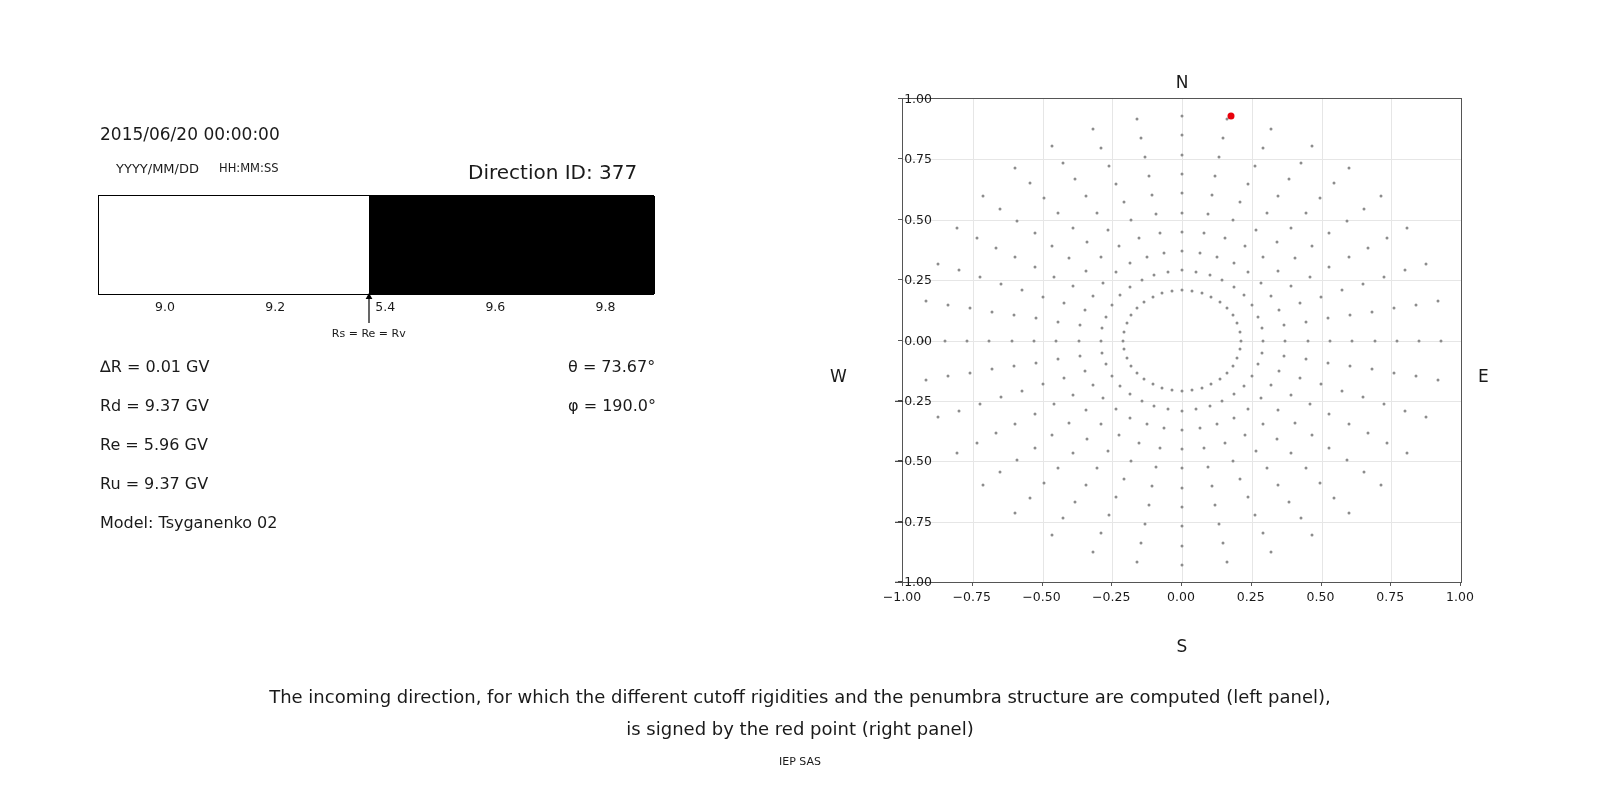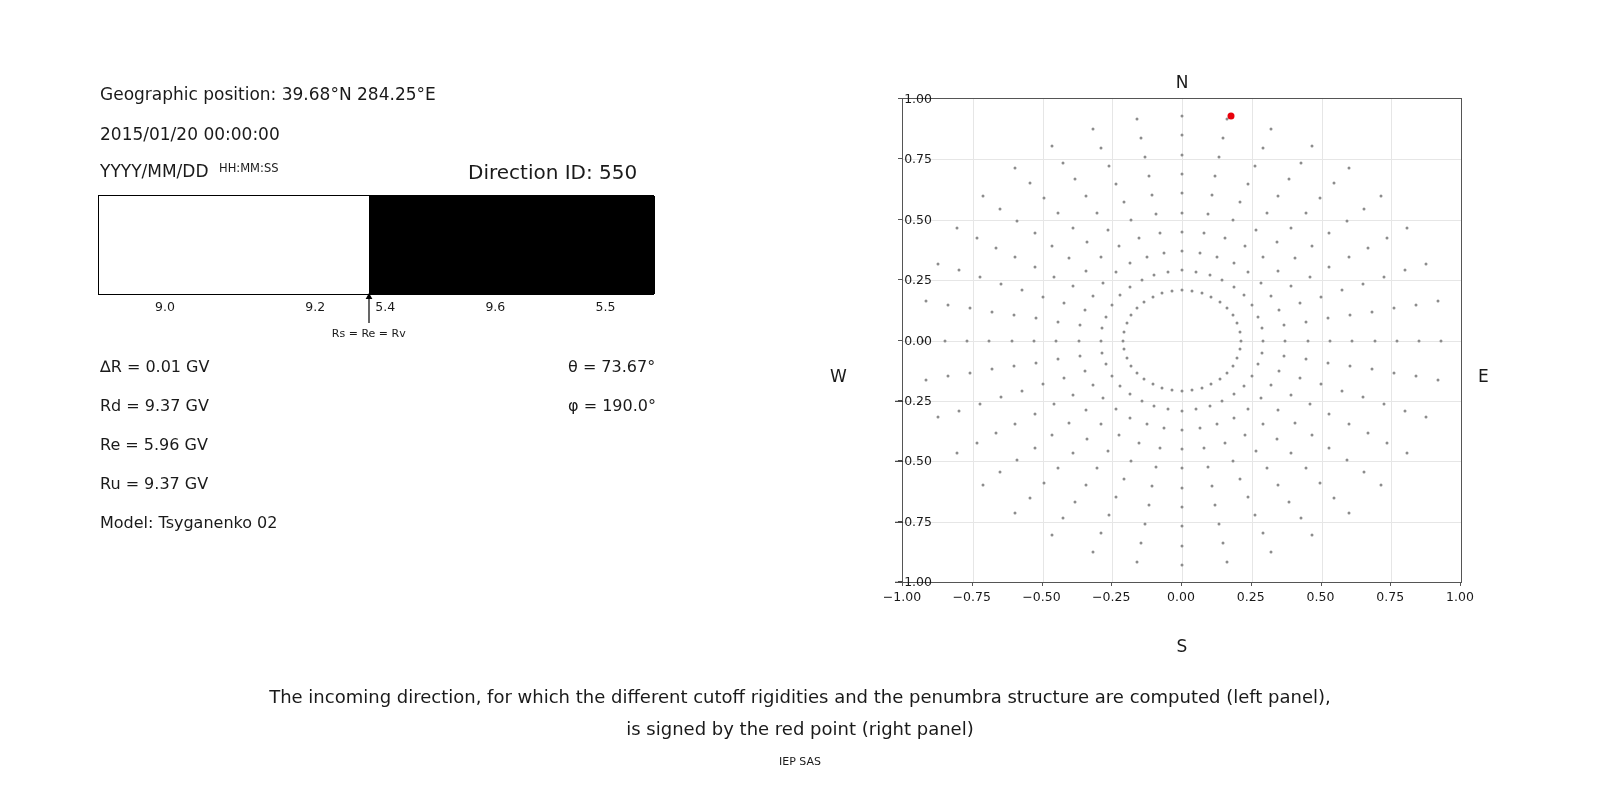--- a/index.html
+++ b/index.html
@@ -8,21 +8,21 @@
     font-family:"DejaVu Sans","Liberation Sans",sans-serif;
     color:#000000;position:relative;overflow:hidden;
   }
   .abs{position:absolute;}
 
   
   #left-panel{left:0;top:0;width:760px;height:660px;}
 
   .geo-line{left:100px;top:84px;font-size:17px;color:#1a1a1a;white-space:nowrap;}
   .date-line{left:100px;top:124px;font-size:17px;color:#1a1a1a;white-space:nowrap;}
-  .fmt-date{left:100px;top:161px;font-size:17px;color:#1a1a1a;}
+  .fmt-date{left:116px;top:161px;font-size:13px;color:#1a1a1a;}
   .fmt-time{left:219px;top:161px;font-size:11.5px;color:#1a1a1a;}
   .dir-id{left:468px;top:160px;font-size:20px;color:#1a1a1a;white-space:nowrap;}
 
   
   #penumbra-wrap{left:98px;top:195px;width:556px;height:100px;}
   #penumbra-strip{position:absolute;left:0;top:0;width:556px;height:100px;
     border:1px solid #000;box-sizing:border-box;background:#ffffff;}
   .pen-seg{position:absolute;top:0;height:100%;}
 
   
@@ -64,47 +64,46 @@
      font-size:18px;color:#1a1a1a;}
   #cap1{top:686px;}
   #cap2{top:718px;}
   #footer{top:755px;font-size:11px;}
 </style>
 </head>
 <body>
 
 <div class="abs" id="left-panel">
 
-  <div class="abs geo-line">Geographic position: 39.68°N 284.25°E</div>
-
-  <div class="abs date-line">2015/01/20 00:00:00</div>
+
+  <div class="abs date-line">2015/06/20 00:00:00</div>
 
   <div class="abs fmt-date">YYYY/MM/DD</div>
 
   <div class="abs fmt-time">HH:MM:SS</div>
 
-  <div class="abs dir-id">Direction ID: 550</div>
+  <div class="abs dir-id">Direction ID: 377</div>
 
   <div class="abs" id="penumbra-wrap">
     <div id="penumbra-strip">
         <div class="pen-seg" style="left: 0px; width: 269.743px; background: rgb(255, 255, 255);"></div>
         <div class="pen-seg" style="left: 269.743px; width: 286.257px; background: rgb(0, 0, 0);"></div>
       </div>
   </div>
   <div class="abs" id="penumbra-axis">
       <div class="tick" style="left: 67.0594px;"></div>
       <div class="tick-label" style="left: 67.0594px;">9.0</div>
       <div class="tick" style="left: 177.158px;"></div>
-      <div class="tick-label" style="left: 177.158px; margin-left: 40px;">9.2</div>
+      <div class="tick-label" style="left: 177.158px;">9.2</div>
       <div class="tick" style="left: 287.257px;"></div>
       <div class="tick-label" style="left: 287.257px;">5.4</div>
       <div class="tick" style="left: 397.356px;"></div>
       <div class="tick-label" style="left: 397.356px;">9.6</div>
       <div class="tick" style="left: 507.455px;"></div>
-      <div class="tick-label" style="left: 507.455px;">5.5</div>
+      <div class="tick-label" style="left: 507.455px;">9.8</div>
       <div class="arrow-up" style="left: 265.743px;"><svg width="10" height="30" viewBox="0 0 10 30">
           <line x1="5" y1="30" x2="5" y2="2" stroke="#000" stroke-width="1.2"></line>
           <polygon points="5,0 1.6,6 8.4,6" fill="#000"></polygon>
         </svg></div>
       <div class="rs-label" style="left: 270.743px;">Rs = Re = Rv</div>
     </div>
 
   <div class="abs val vcol-left" style="top:357px;">∆R = 0.01 GV</div>
   <div class="abs val vcol-left" style="top:396px;">Rd = 9.37 GV</div>
   <div class="abs val vcol-left" style="top:435px;">Re = 5.96 GV</div>

